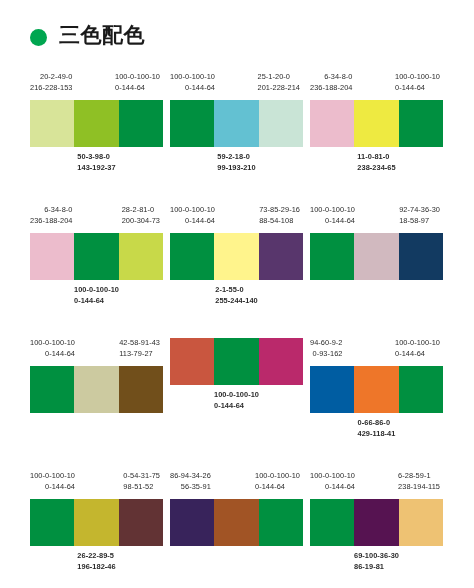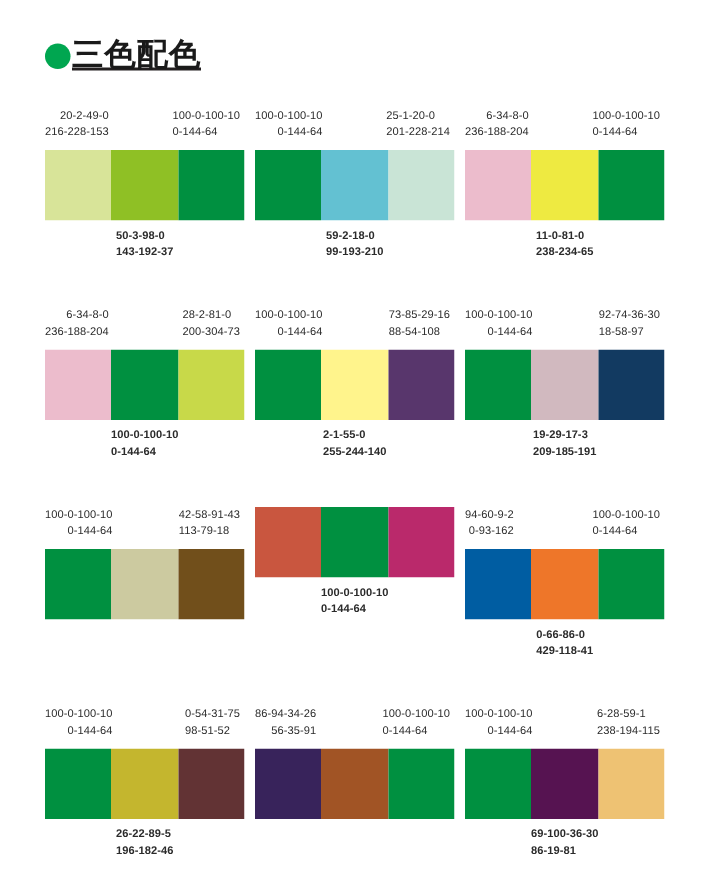--- a/index.html
+++ b/index.html
@@ -17,26 +17,25 @@
   .page {
     position: relative;
     width: 474px;
     height: 588px;
     box-sizing: border-box;
   }
 
   
   .header {
     display: flex;
-    align-items: center;
-    gap: 1px;
+    align-items: flex-end;
+    gap: 12px;
     padding: 26px 0 0 30px;
     height: 46px;
     box-sizing: border-box;
-    text-decoration: underline;
   }
   .bullet-dot {
     width: 17px;
     height: 17px;
     border-radius: 50%;
     background: #00a650;
     flex: 0 0 auto;
     margin-top: 2px;
   }
   .page-title {
@@ -231,31 +230,30 @@
           <div class="code-block code-right">
             <span class="cmyk">92-74-36-30</span>
             <span class="rgb">18-58-97</span>
           </div>
         </div>
         <div class="swatch-strip">
           <div class="swatch" style="background: rgb(0, 144, 64);"></div>
           <div class="swatch" style="background: rgb(209, 185, 191);"></div>
           <div class="swatch" style="background: rgb(18, 58, 97);"></div>
         </div>
-        <div class="labels-bottom"><div class="code-block code-center"><span class="cmyk">19-29-17-3</span><span class="rgb">209-185-191</span></div></div>
       </div>
       <div class="palette-group row-3">
         <div class="labels-top">
           <div class="code-block code-left">
             <span class="cmyk">100-0-100-10</span>
             <span class="rgb">0-144-64</span>
           </div>
           <div class="code-block code-right">
             <span class="cmyk">42-58-91-43</span>
-            <span class="rgb">113-79-18</span>
+            <span class="rgb">113-79-27</span>
           </div>
         </div>
         <div class="swatch-strip">
           <div class="swatch" style="background: rgb(0, 144, 64);"></div>
           <div class="swatch" style="background: rgb(204, 202, 160);"></div>
           <div class="swatch" style="background: rgb(113, 79, 27);"></div>
         </div>
       </div>
       <div class="palette-group row-3">
         <div class="swatch-strip">

